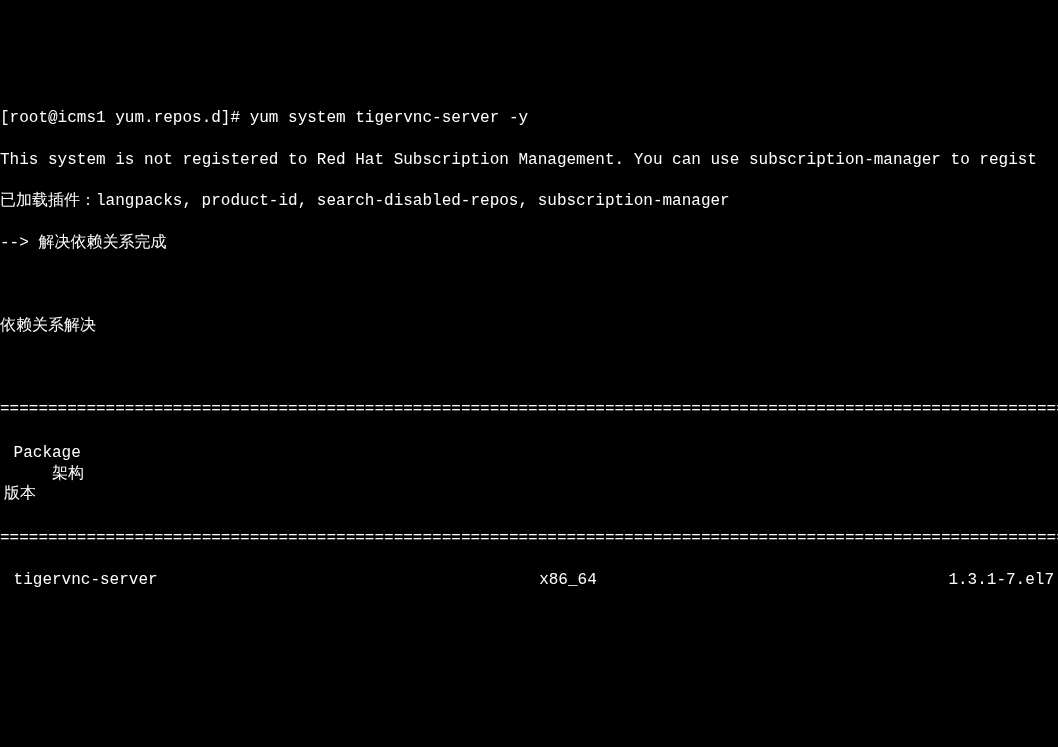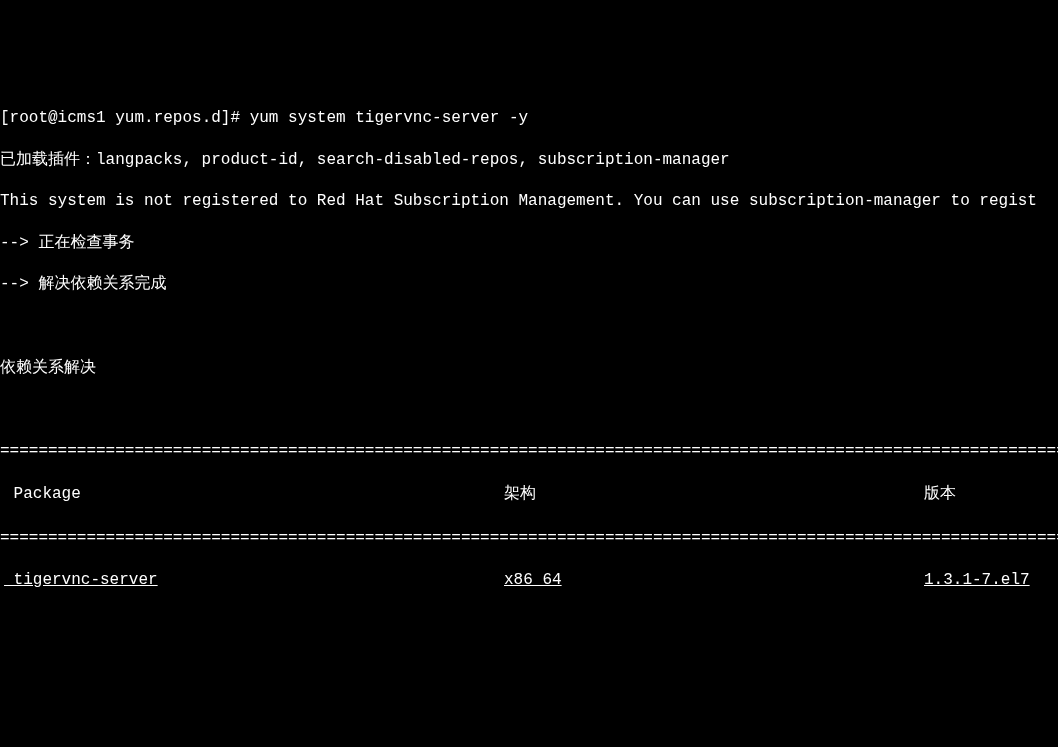--- a/index.html
+++ b/index.html
@@ -24,40 +24,39 @@
     }
     .divider {
       color: #ffffff;
       letter-spacing: 0;
       overflow: hidden;
       white-space: nowrap;
     }
     .table-header {
       display: flex;
       padding: 2px 4px;
+      flex-direction: column;
     }
     .col1 { width: 500px; }
-    .col2 { width: 420px; }
+    .col2 { width: 420px; margin-left: 48px; }
     .col3 { flex: 1; }
     .table-row {
       display: flex;
       padding: 0 4px;
-      text-decoration: underline;
     }
   </style>
 </head>
 <body>
 
 
 
 <div>
 <span class="line"><span>[root@icms1 yum.repos.d]# </span><span>yum system tigervnc-server -y</span></span>
+<span class="line">This system is not registered to Red Hat Subscription Management. You can use subscription-manager to regist</span>
 <span class="line">已加载插件：langpacks, product-id, search-disabled-repos, subscription-manager</span>
-<span class="line">This system is not registered to Red Hat Subscription Management. You can use subscription-manager to regist</span>
-<span class="line">--&gt; 正在检查事务</span>
 <span class="line">--&gt; 解决依赖关系完成</span>
 <span class="line"> </span>
 <span class="line">依赖关系解决</span>
 <span class="line"> </span>
 <span class="line divider">================================================================================================================================================</span>
 <div class="table-header">
   <span class="col1"> Package</span>
   <span class="col2">架构</span>
   <span class="col3">版本</span>
 </div>

